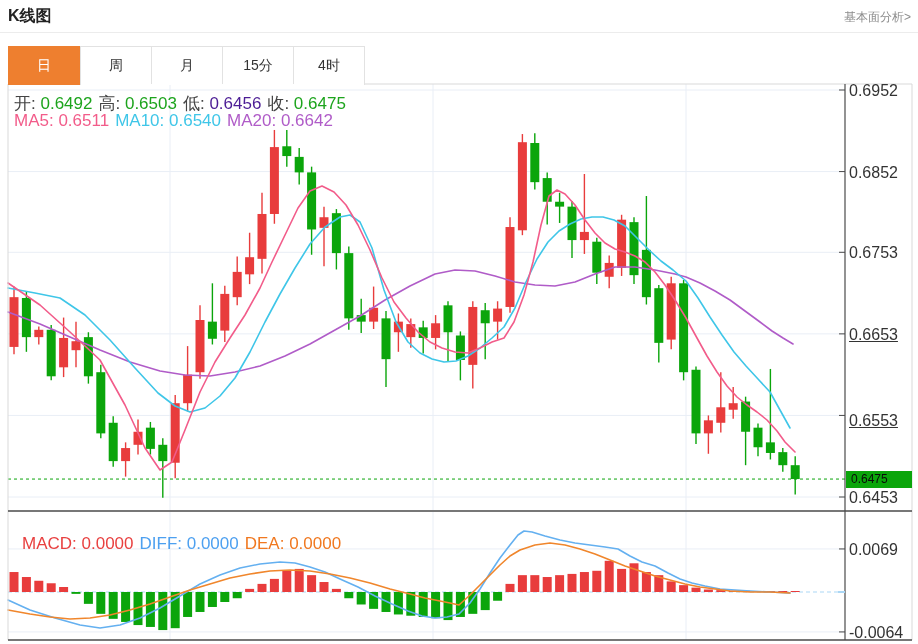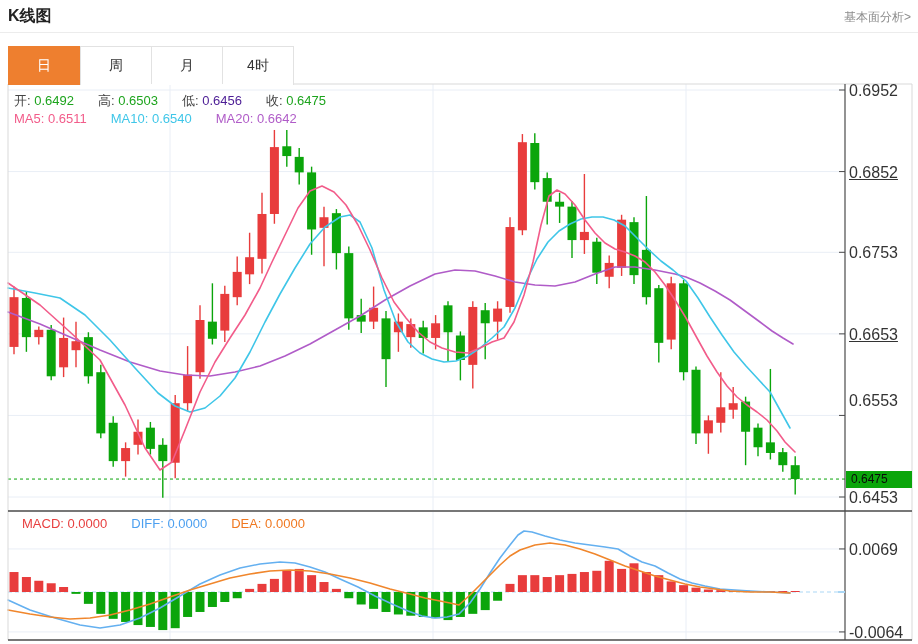--- a/index.html
+++ b/index.html
@@ -9,21 +9,21 @@
   }
   #chart{position:absolute;left:0;top:0;z-index:1;}
   .page-title{position:absolute;left:8px;top:6px;font-size:16px;font-weight:bold;color:#222;z-index:3;}
   .top-link{position:absolute;right:7px;top:9px;font-size:12px;color:#8c8c8c;z-index:3;cursor:pointer;}
   .title-rule{position:absolute;left:0;top:32px;width:918px;height:1px;background:#ececec;z-index:2;}
   .tabs{position:absolute;left:8px;top:46px;display:flex;z-index:3;border:1px solid #e2e2e2;border-bottom:none;background:#fff;}
   .tab{width:70px;height:37px;line-height:37px;text-align:center;font-size:14px;color:#333;
        border-right:1px solid #e2e2e2;cursor:pointer;background:#fff;}
   .tab:last-child{border-right:none;}
   .tab.active{background:#ee7f2f;color:#fff;margin:-1px 0 0 -1px;height:39px;line-height:39px;width:72px;}
-  .legend-row{position:absolute;display:flex;gap:24px;z-index:2;font-size:13px;background:transparent;white-space:nowrap;text-align:center;}
+  .legend-row{position:absolute;display:flex;gap:6px;z-index:2;font-size:17px;background:transparent;white-space:nowrap;text-align:center;}
   .legend-row .pair .lbl{color:#444;}
   .axis-label{position:absolute;z-index:2;font-size:16px;color:#333;left:849px;white-space:nowrap;}
   .last-price-badge{position:absolute;left:846px;top:471px;width:66px;height:17px;z-index:3;
     background:#0ba50b;color:#0a0a0a;font-size:12px;line-height:17px;padding-left:5px;box-sizing:border-box;}
 </style>
 </head>
 <body>
 
 <svg id="chart" width="918" height="644" viewBox="0 0 918 644">
     <g>
@@ -393,46 +393,47 @@
   </svg>
 
 <div class="page-title">K线图</div>
 <div class="top-link">基本面分析&gt;</div>
 <div class="title-rule"></div>
 
 <div class="tabs">
     <div class="tab active">日</div>
     <div class="tab">周</div>
     <div class="tab">月</div>
+    <div class="tab">15分</div>
     <div class="tab">4时</div>
   </div>
 
 <div class="legend-row" style="left:14px;top:92px;">
     <span class="pair"><span class="lbl">开:</span><span style="color: rgb(29, 164, 29);"> 0.6492</span></span>
     <span class="pair"><span class="lbl">高:</span><span style="color: rgb(29, 164, 29);"> 0.6503</span></span>
     <span class="pair"><span class="lbl">低:</span><span style="color: #4c1d95;"> 0.6456</span></span>
     <span class="pair"><span class="lbl">收:</span><span style="color: rgb(29, 164, 29);"> 0.6475</span></span>
   </div>
 <div class="legend-row" style="left:14px;top:111px;">
     <span class="pair"><span class="lbl" style="color: rgb(242, 92, 138);">MA5:</span><span style="color: rgb(242, 92, 138);"> 0.6511</span></span>
     <span class="pair"><span class="lbl" style="color: rgb(63, 198, 232);">MA10:</span><span style="color: rgb(63, 198, 232);"> 0.6540</span></span>
     <span class="pair"><span class="lbl" style="color: rgb(176, 92, 200);">MA20:</span><span style="color: rgb(176, 92, 200);"> 0.6642</span></span>
   </div>
-<div class="legend-row" style="left:22px;top:516px;">
+<div class="legend-row" style="left:22px;top:534px;">
     <span class="pair"><span class="lbl" style="color: rgb(232, 64, 64);">MACD:</span><span style="color: rgb(232, 64, 64);"> 0.0000</span></span>
     <span class="pair"><span class="lbl" style="color: rgb(77, 160, 240);">DIFF:</span><span style="color: rgb(77, 160, 240);"> 0.0000</span></span>
     <span class="pair"><span class="lbl" style="color: rgb(240, 120, 32);">DEA:</span><span style="color: rgb(240, 120, 32);"> 0.0000</span></span>
   </div>
 
 <div id="price-axis">
     <div class="axis-label" style="top: 82px;">0.6952</div>
-    <div class="axis-label" style="top: 163.563px; text-decoration: underline;">0.6852</div>
+    <div class="axis-label" style="top: 163.563px;">0.6852</div>
     <div class="axis-label" style="top: 244.311px;">0.6753</div>
     <div class="axis-label" style="top: 325.874px; text-decoration: underline;">0.6653</div>
-    <div class="axis-label" style="top: 392px;">0.6553</div>
+    <div class="axis-label" style="top: 412px; text-decoration: underline;">0.6553</div>
     <div class="axis-label" style="top: 489px;">0.6453</div>
   </div>
 <div id="macd-axis">
     <div class="axis-label" style="top: 540.944px;">0.0069</div>
     <div class="axis-label" style="top: 623.936px;">-0.0064</div>
   </div>
 
 <div class="last-price-badge">0.6475</div>
 
 </body></html>

